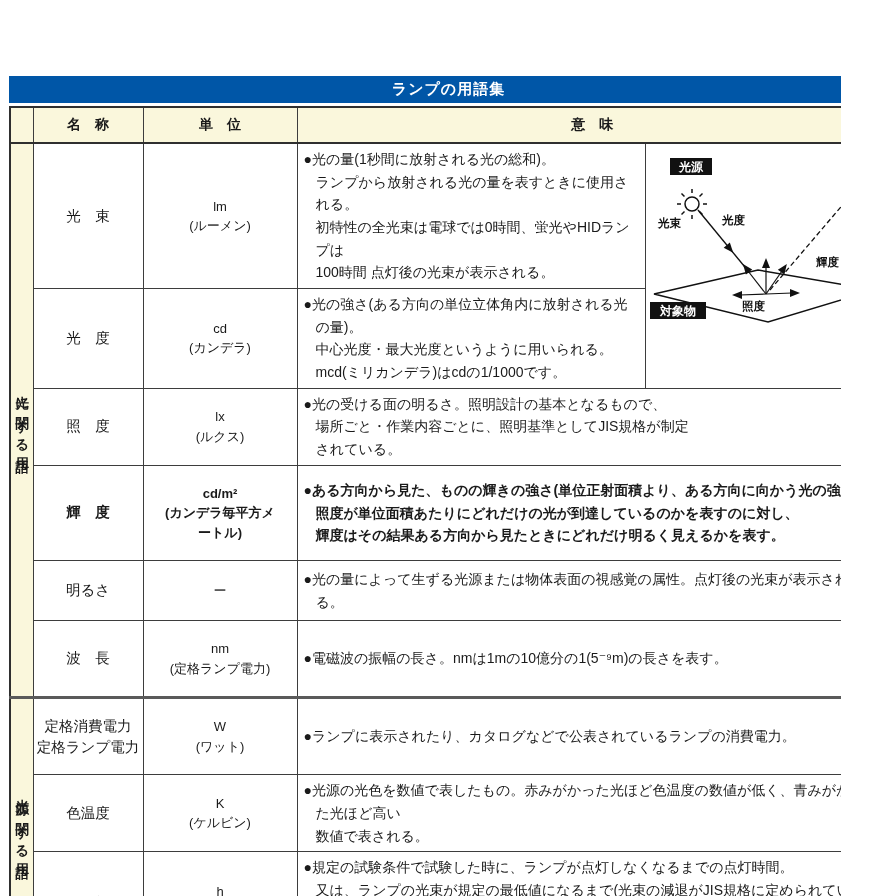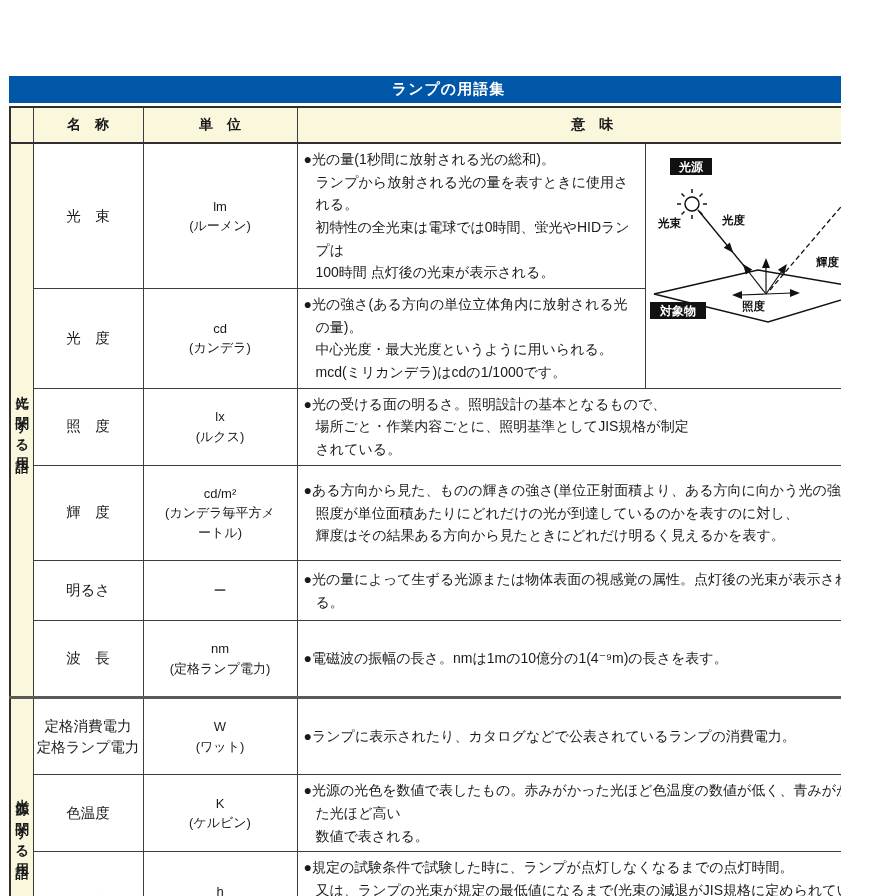--- a/index.html
+++ b/index.html
@@ -19,21 +19,21 @@
   th.side-h{background:#faf7dc;}
   td.name{text-align:center;vertical-align:middle;font-size:14.5px;white-space:pre-line;
     line-height:1.45;padding:2px;}
   td.unit{text-align:center;vertical-align:middle;font-size:13px;white-space:pre-line;
     line-height:1.5;padding:18px;}
   td.meaning{vertical-align:middle;font-size:14px;line-height:1.62;white-space:pre-wrap;
     padding:4px 10px 4px 18px;text-indent:-12px;margin-left:44px;}
   td.meaning.narrow{padding-right:3px;}
   td.diagram-cell{vertical-align:top;padding:0;border-left:1px solid #3d3d3d;margin-left:30px;}
   tr.r1 td{height:97px;} tr.r2 td{height:83px;} tr.r3 td{height:75px;}
-  tr.r4 td{height:80px;} tr.r5 td{height:60px;} tr.r6 td{height:67px;}
+  tr.r4 td{height:80px;font-weight:bold;} tr.r5 td{height:60px;} tr.r6 td{height:67px;}
   tr.r7 td{height:75px;} tr.r8 td{height:70px;} tr.r9 td{height:79px;}
   tr.section-start td{border-top:3px solid #5a5a5a;}
   svg.diag{display:block;}
   svg.diag text{font-weight:bold;fill:#111;font-family:"Liberation Sans","DejaVu Sans",sans-serif;}
   svg.diag .boxlabel{fill:#fff;}
 </style>
 </head>
 <body>
 
 <div class="page">
@@ -151,21 +151,21 @@
       </tr>
       <tr class="r5">
         <td class="name">明るさ</td>
         <td class="unit">ー</td>
         <td class="meaning" colspan="2">●光の量によって生ずる光源または物体表面の視感覚の属性。点灯後の光束が表示される。</td>
       </tr>
       <tr class="r6">
         <td class="name">波　長</td>
         <td class="unit">nm
 (定格ランプ電力)</td>
-        <td class="meaning" colspan="2">●電磁波の振幅の長さ。nmは1mの10億分の1(4⁻⁹m)の長さを表す。</td>
+        <td class="meaning" colspan="2">●電磁波の振幅の長さ。nmは1mの10億分の1(5⁻⁹m)の長さを表す。</td>
       </tr>
       <tr class="r7 section-start">
         <td class="side" rowspan="3">
           <span class="vtext">光源に関する用語</span>
         </td>
         <td class="name">定格消費電力
 定格ランプ電力</td>
         <td class="unit">W
 (ワット)</td>
         <td class="meaning" colspan="2">●ランプに表示されたり、カタログなどで公表されているランプの消費電力。</td>

